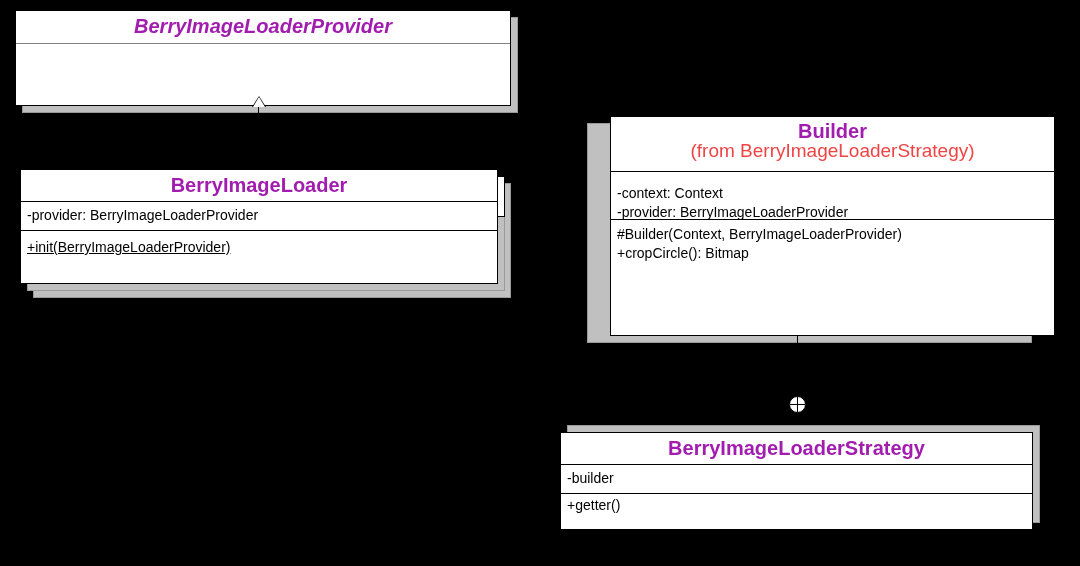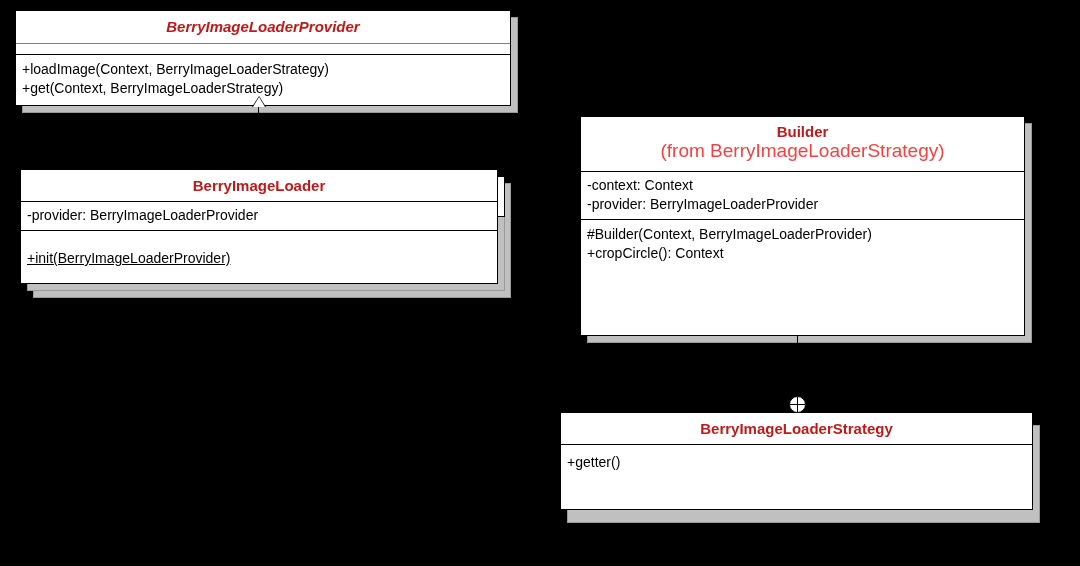--- a/index.html
+++ b/index.html
@@ -51,23 +51,23 @@
     border-top: 1px solid #808080;
   }
 
   .c-title {
     text-align: center;
     padding-top: 6px;
     padding-bottom: 7px;
   }
   .c-title .tname {
     display: block;
-    font-size: 15px;
+    font-size: 20px;
     font-weight: bold;
-    color: #b91c1c;
+    color: #a21caf;
     line-height: 19px;
     white-space: nowrap;
   }
   .c-title .tname.italic {
     font-style: italic;
   }
   .c-title .tfrom {
     display: block;
     font-size: 19px;
     font-weight: normal;
@@ -164,71 +164,70 @@
 <body>
 
 <div id="canvas">
 
   <div class="shadow" style="left:22px; top:17px; width:496px; height:96px;"></div>
   <div class="umlbox" style="left:15px; top:10px; width:496px; height:96px;">
     <div class="compartment c-title grayline" style="height:32px;">
       <span class="tname italic">BerryImageLoaderProvider</span>
     </div>
     <div class="compartment empty-compartment"></div>
-    <div class="compartment" style="padding-top:5px;">
-      <span class="member">+loadImage(Context, BerryImageLoaderStrategy)</span>
-      <span class="member">+get(Context, BerryImageLoaderStrategy)</span>
-    </div>
   </div>
 
   <div class="edge v" style="left:258px; top:106px; width:1px; height:64px;"></div>
   <div class="gen-arrow-outline" style="left:252px; top:96px;"></div>
   <div class="gen-arrow" style="left:253px; top:97px;"></div>
 
   <div class="shadow" style="left:33px; top:183px; width:478px; height:115px;"></div>
   <div class="ghost" style="left:27px; top:176px; width:478px; height:41px;"></div>
   <div class="shadow" style="left:27px; top:176px; width:478px; height:115px;"></div>
   <div class="umlbox" style="left:20px; top:169px; width:478px; height:115px;">
     <div class="compartment c-title" style="height:31px;">
       <span class="tname">BerryImageLoader</span>
     </div>
     <div class="compartment" style="height:29px; padding-top:4px;">
       <span class="member">-provider: BerryImageLoaderProvider</span>
     </div>
-    <div class="compartment" style="padding-top:18px;">
+    <div class="compartment" style="padding-top:7px;">
       <span class="member static">+init(BerryImageLoaderProvider)</span>
     </div>
   </div>
 
   <div class="shadow" style="left:587px; top:123px; width:445px; height:220px;"></div>
-  <div class="umlbox" style="left:580px; top:116px; width:445px; height:220px;">
+  <div class="umlbox" style="left:610px; top:116px; width:445px; height:220px;">
     <div class="compartment c-title" style="height:54px; padding-top:5px;">
       <span class="tname">Builder</span>
       <span class="tfrom">(from BerryImageLoaderStrategy)</span>
     </div>
-    <div class="compartment" style="height:48px; padding-top:4px;">
+    <div class="compartment" style="height:48px; padding-top:12px;">
       <span class="member">-context: Context</span>
       <span class="member">-provider: BerryImageLoaderProvider</span>
     </div>
     <div class="compartment" style="padding-top:5px;">
       <span class="member">#Builder(Context, BerryImageLoaderProvider)</span>
-      <span class="member">+cropCircle(): Context</span>
+      <span class="member">+cropCircle(): Bitmap</span>
     </div>
   </div>
 
   <div class="edge v" style="left:797px; top:336px; width:1px; height:62px;"></div>
   <div class="contain" style="left:789px; top:396px;">
     <span class="cv"></span>
     <span class="ch"></span>
   </div>
   <div class="edge v" style="left:797px; top:413px; width:1px; height:6px;"></div>
 
   <div class="shadow" style="left:567px; top:425px; width:473px; height:98px;"></div>
-  <div class="umlbox" style="left:560px; top:412px; width:473px; height:98px;">
+  <div class="umlbox" style="left:560px; top:432px; width:473px; height:98px;">
     <div class="compartment c-title" style="height:31px;">
       <span class="tname">BerryImageLoaderStrategy</span>
     </div>
-    <div class="compartment" style="padding-top:8px;">
+    <div class="compartment" style="height:29px; padding-top:4px;">
+      <span class="member">-builder</span>
+    </div>
+    <div class="compartment" style="padding-top:2px;">
       <span class="member">+getter()</span>
     </div>
   </div>
 
 </div>
 
 </body></html>

